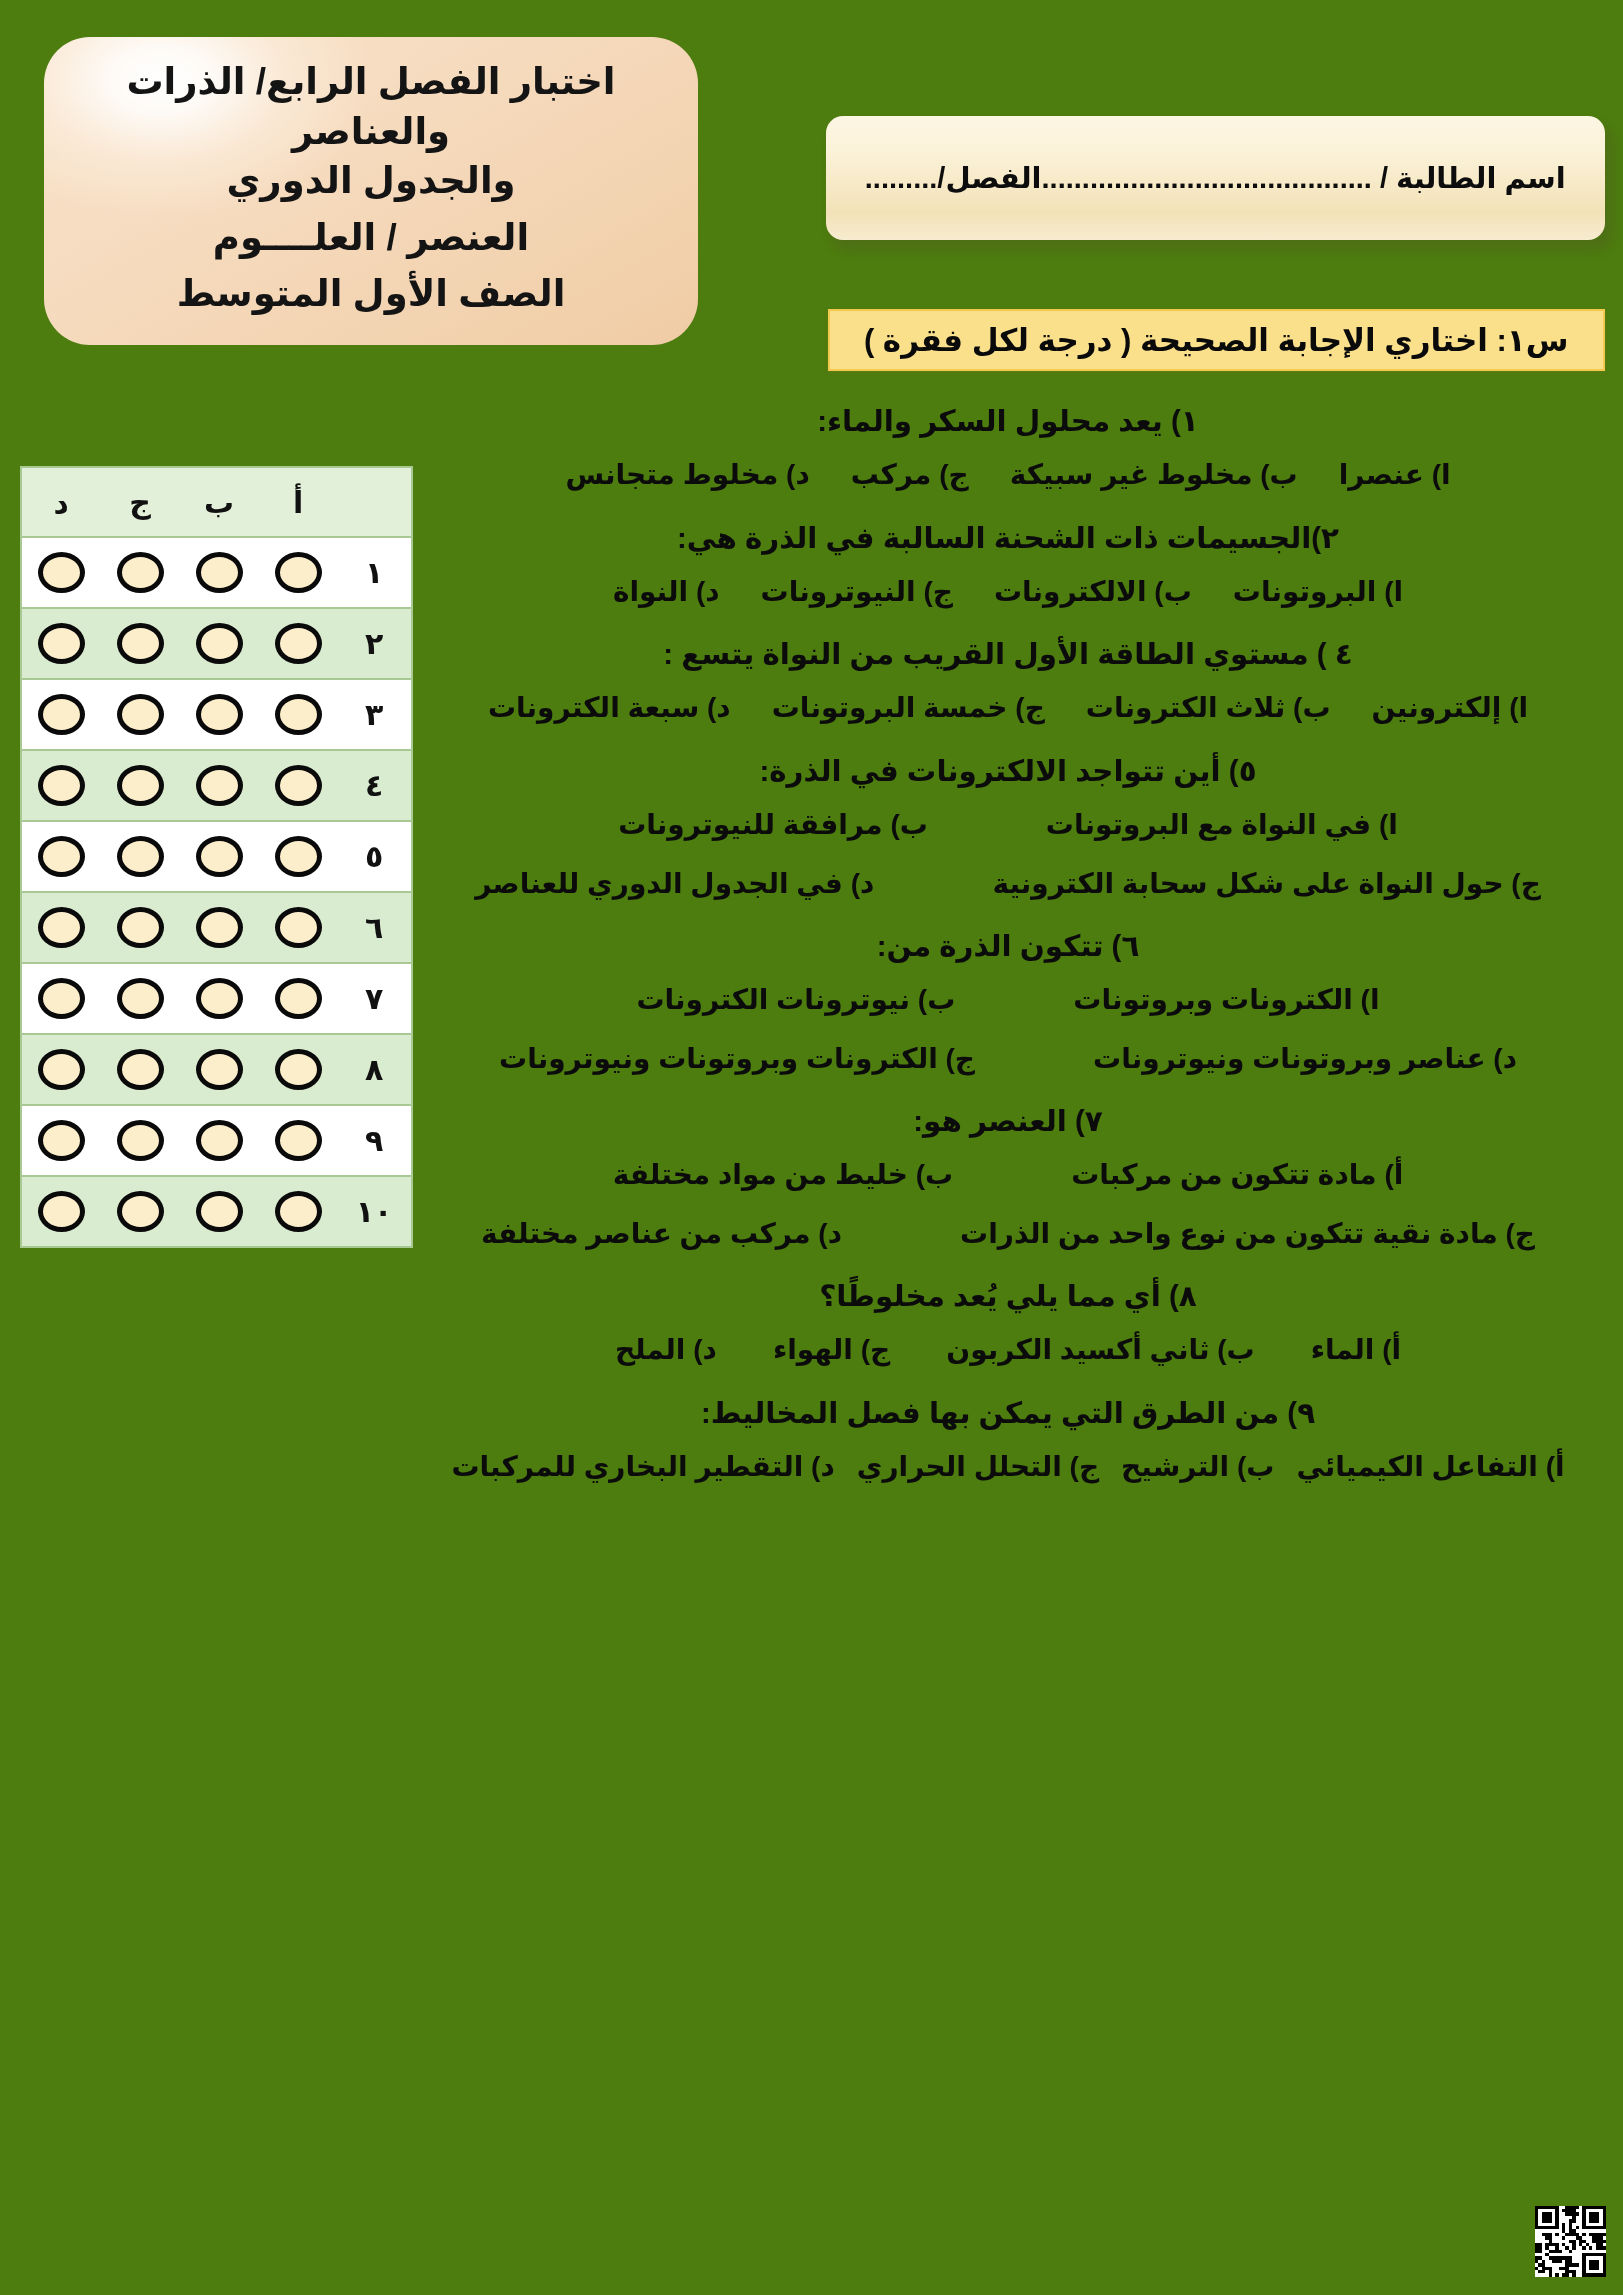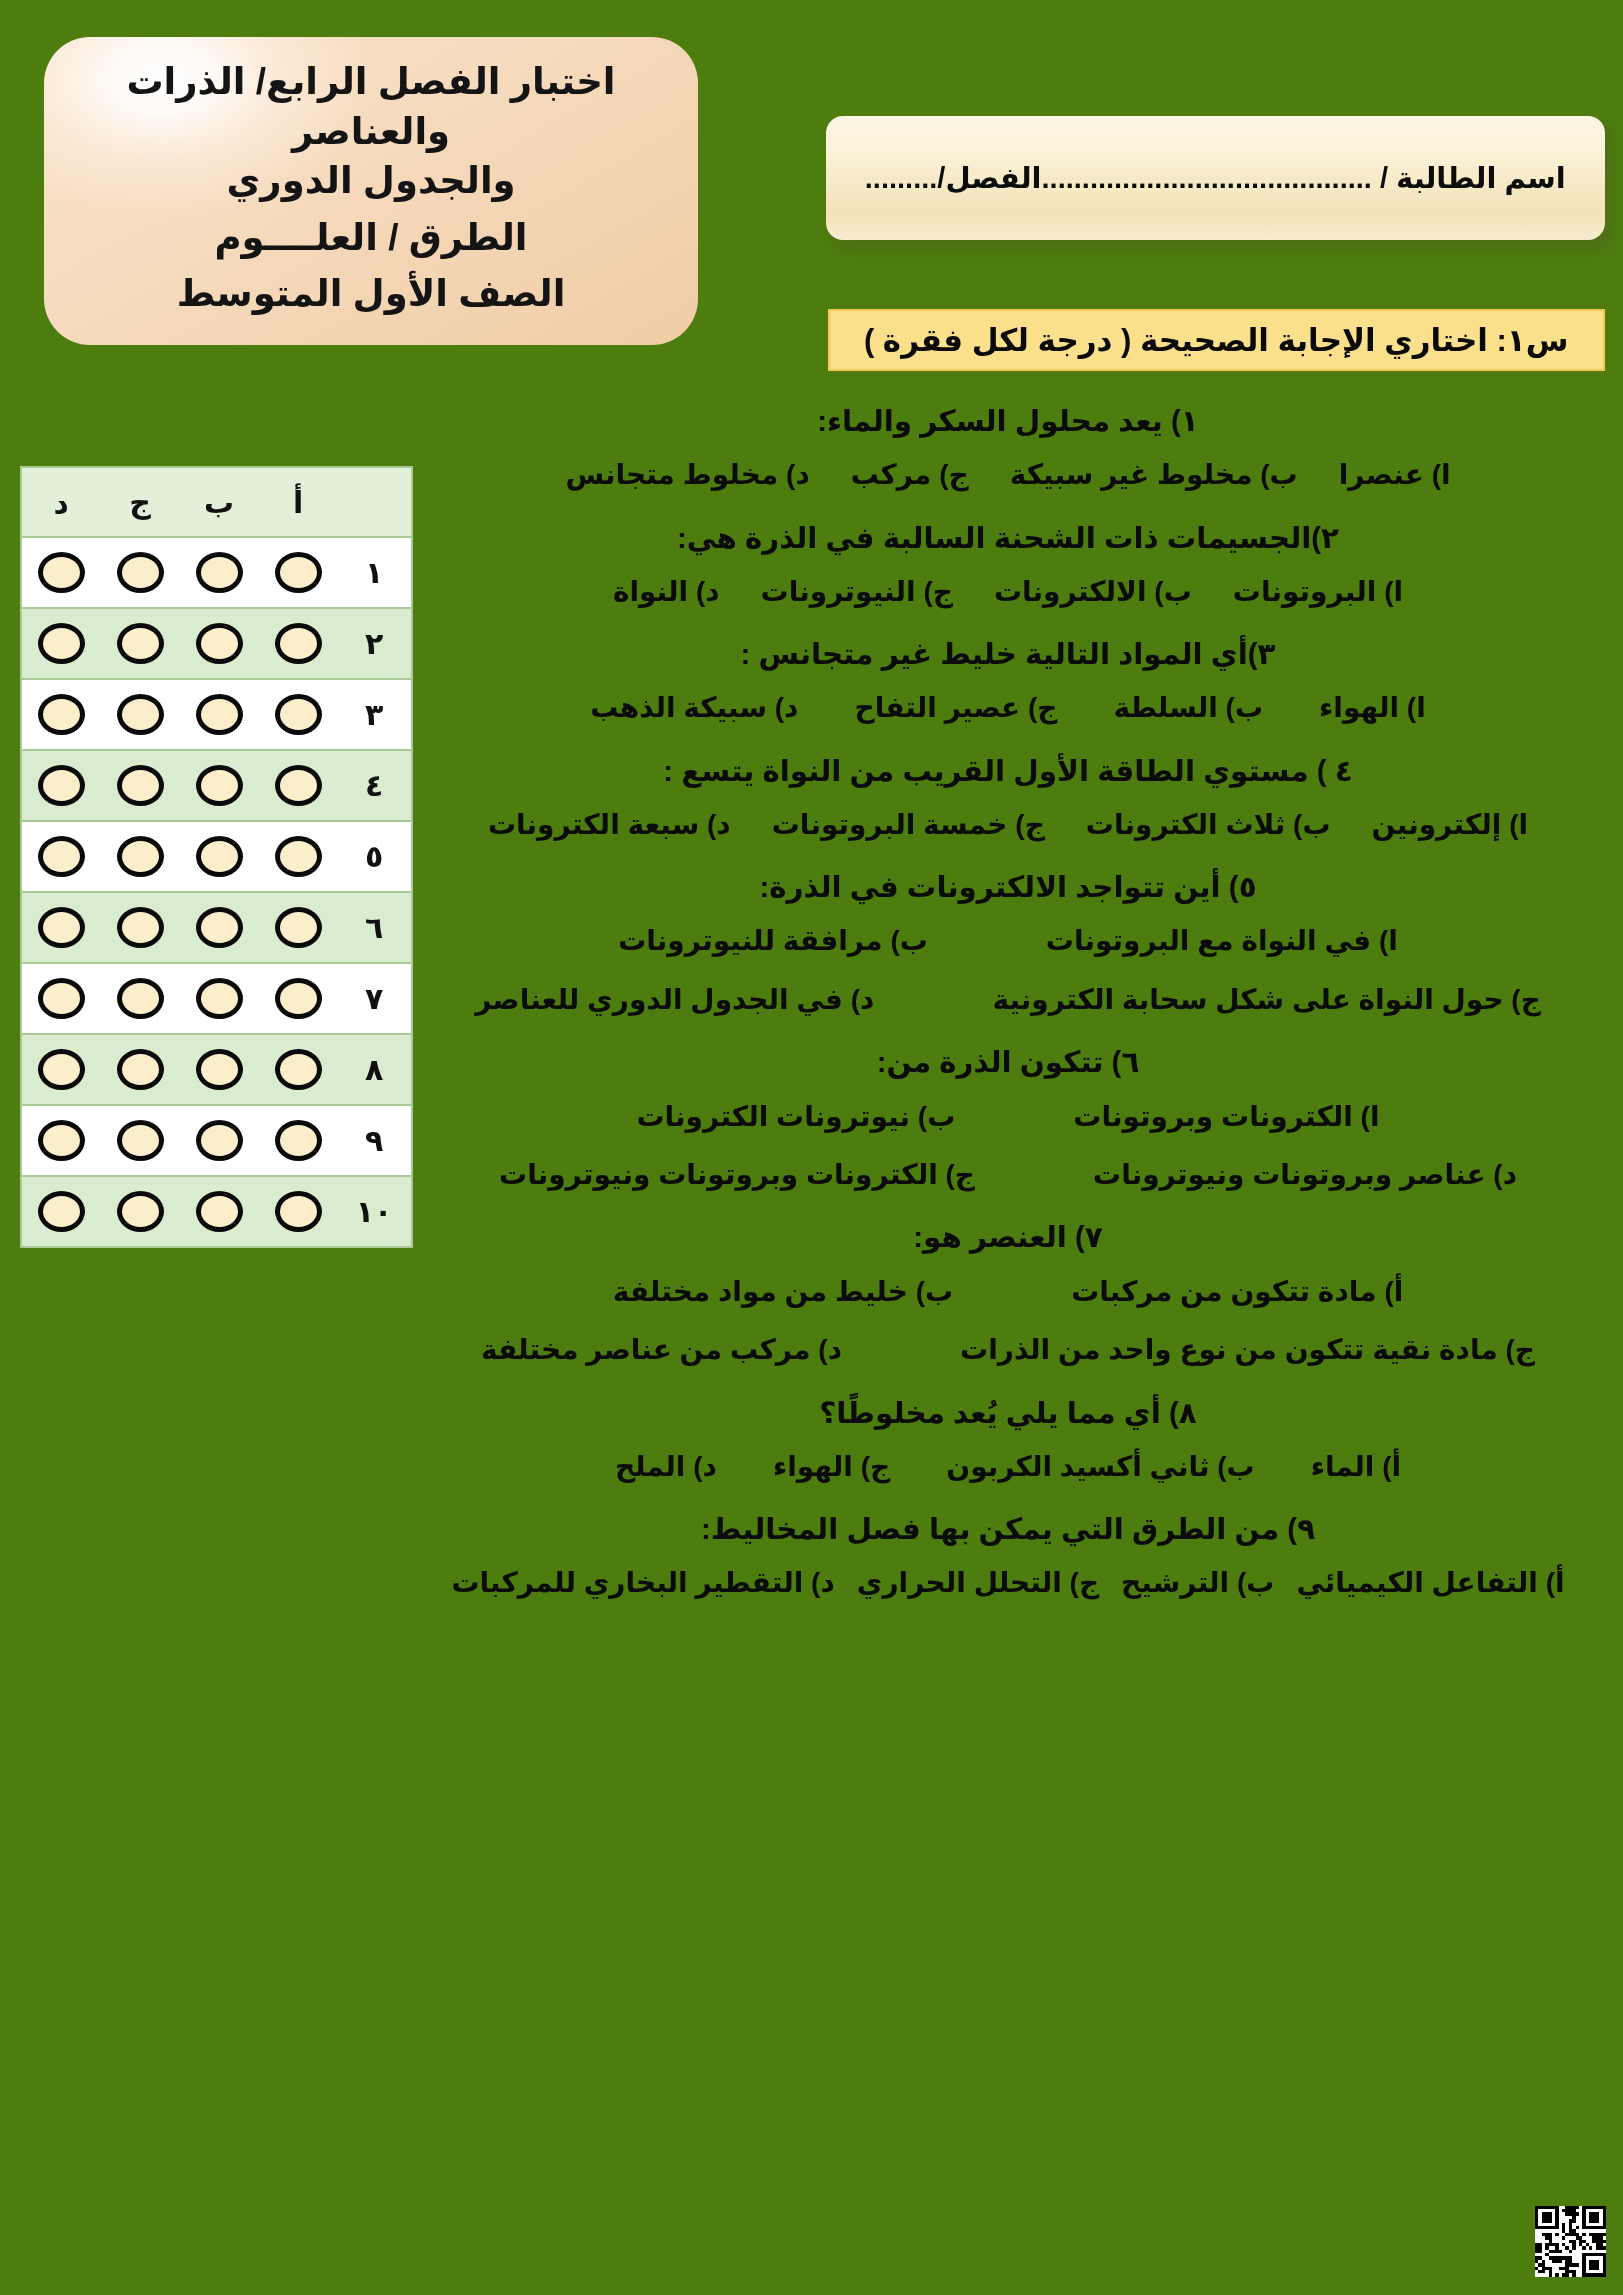--- a/index.html
+++ b/index.html
@@ -208,21 +208,21 @@
 </style>
 </head>
 <body>
 
 <div class="page">
 
   <div class="title-box">
     <div class="title-line wrap">اختبار الفصل الرابع/ الذرات والعناصر</div>
     <div class="title-line">والجدول الدوري</div>
     <div class="title-gap-lg"></div>
-    <div class="title-line">الطرق / العلــــوم</div>
+    <div class="title-line">العنصر / العلــــوم</div>
     <div class="title-gap-lg"></div>
     <div class="title-line">الصف الأول المتوسط</div>
   </div>
 
   <div class="name-bar">
     <span class="name-bar-text">اسم الطالبة / .........................................الفصل/.........</span>
   </div>
 
   <div class="instruction-banner">
     <span class="instruction-text">س١: اختاري الإجابة الصحيحة      ( درجة لكل فقرة )</span>
@@ -403,29 +403,20 @@
       <div class="q-block">
         <div class="q-stem">٢)الجسيمات ذات الشحنة السالبة في الذرة هي:</div>
         <div class="q-opts spread-mid">
           <span class="opt">ا) البروتونات</span>
           <span class="opt">ب) الالكترونات</span>
           <span class="opt">ج) النيوترونات</span>
           <span class="opt">د) النواة</span>
         </div>
       </div>
       <div class="q-block">
-        <div class="q-stem">٣)أي المواد التالية خليط غير متجانس :</div>
-        <div class="q-opts spread-wide">
-          <span class="opt">ا) الهواء</span>
-          <span class="opt">ب) السلطة</span>
-          <span class="opt">ج) عصير التفاح</span>
-          <span class="opt">د) سبيكة الذهب</span>
-        </div>
-      </div>
-      <div class="q-block">
         <div class="q-stem">٤ ) مستوي الطاقة الأول القريب من النواة يتسع :</div>
         <div class="q-opts spread-mid">
           <span class="opt">ا) إلكترونين</span>
           <span class="opt">ب) ثلاث الكترونات</span>
           <span class="opt">ج) خمسة البروتونات</span>
           <span class="opt">د) سبعة الكترونات</span>
         </div>
       </div>
       <div class="q-block">
         <div class="q-stem">٥) أين تتواجد الالكترونات في الذرة:</div>

